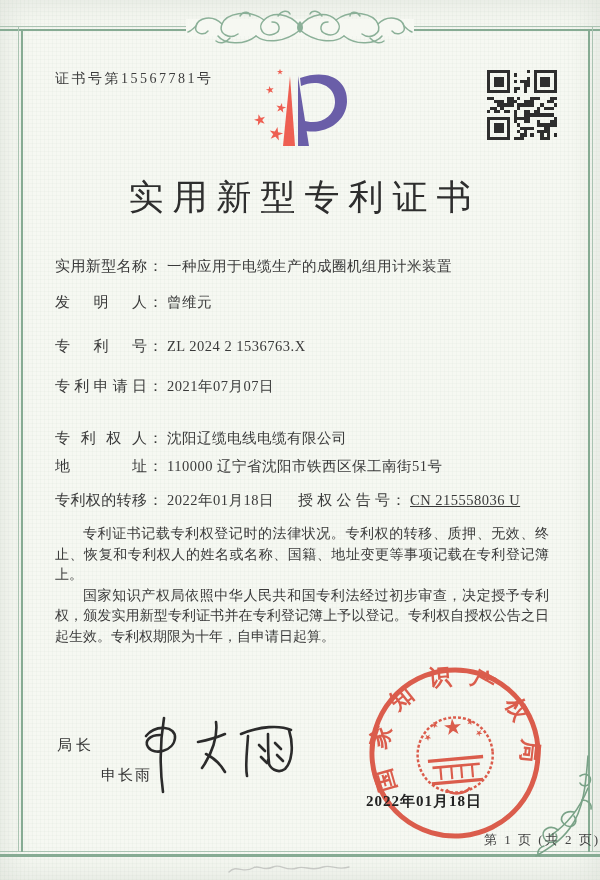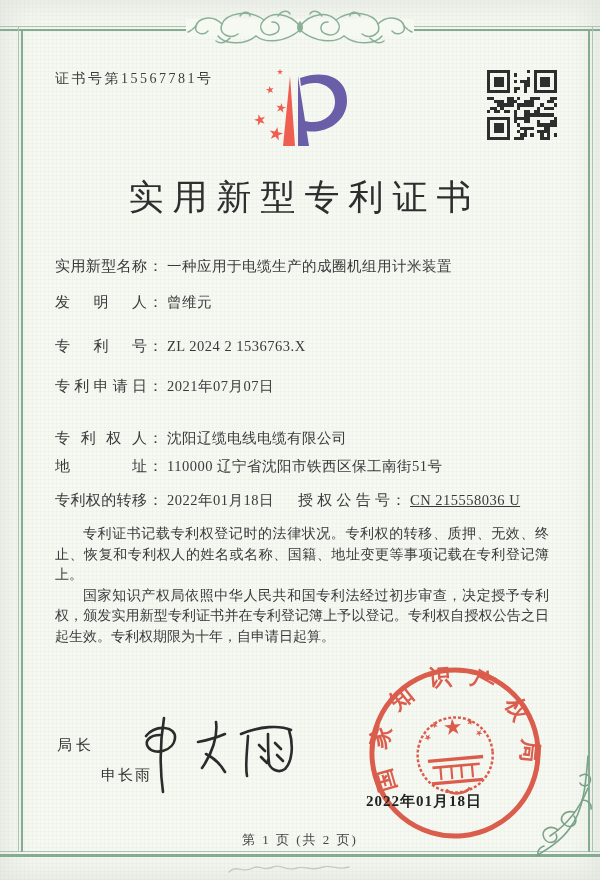--- a/index.html
+++ b/index.html
@@ -41,21 +41,21 @@
   
   .paras{position:absolute;left:55px;top:524px;width:494px;font-size:14px;line-height:20.5px;
     text-align:justify;color:#3b3b3b;}
   .paras p{margin:0;text-indent:2em;}
   
   .director-title{position:absolute;left:57px;top:736px;font-size:15px;letter-spacing:4px;font-family:Liberation Mono, monospace;color:#333;}
   .director-name{position:absolute;left:57px;top:766px;font-size:15px;letter-spacing:2px;font-family:"Liberation Sans",sans-serif;color:#333;margin-left:44px;}
   .signature{position:absolute;left:128px;top:710px;}
   .seal{position:absolute;left:366px;top:664px;transform:rotate(-5deg);opacity:.92;}
   .seal-date{position:absolute;left:366px;top:792px;font-size:15px;letter-spacing:1px;font-weight:600;color:#222;z-index:5;}
-  .footer{position:absolute;left:0;top:831px;width:600px;text-align:center;font-size:13px;letter-spacing:2px;color:#444;}
+  .footer{position:absolute;left:0;top:831px;width:600px;text-align:right;font-size:13px;letter-spacing:2px;color:#444;}
   .scribble{position:absolute;left:225px;top:860px;opacity:.45;}
 </style>
 </head>
 <body>
 
 <div class="page">
 
   <div class="hline thin top1"></div>
   <div class="hline top2"></div>
   <div class="hline thin bot1"></div>

